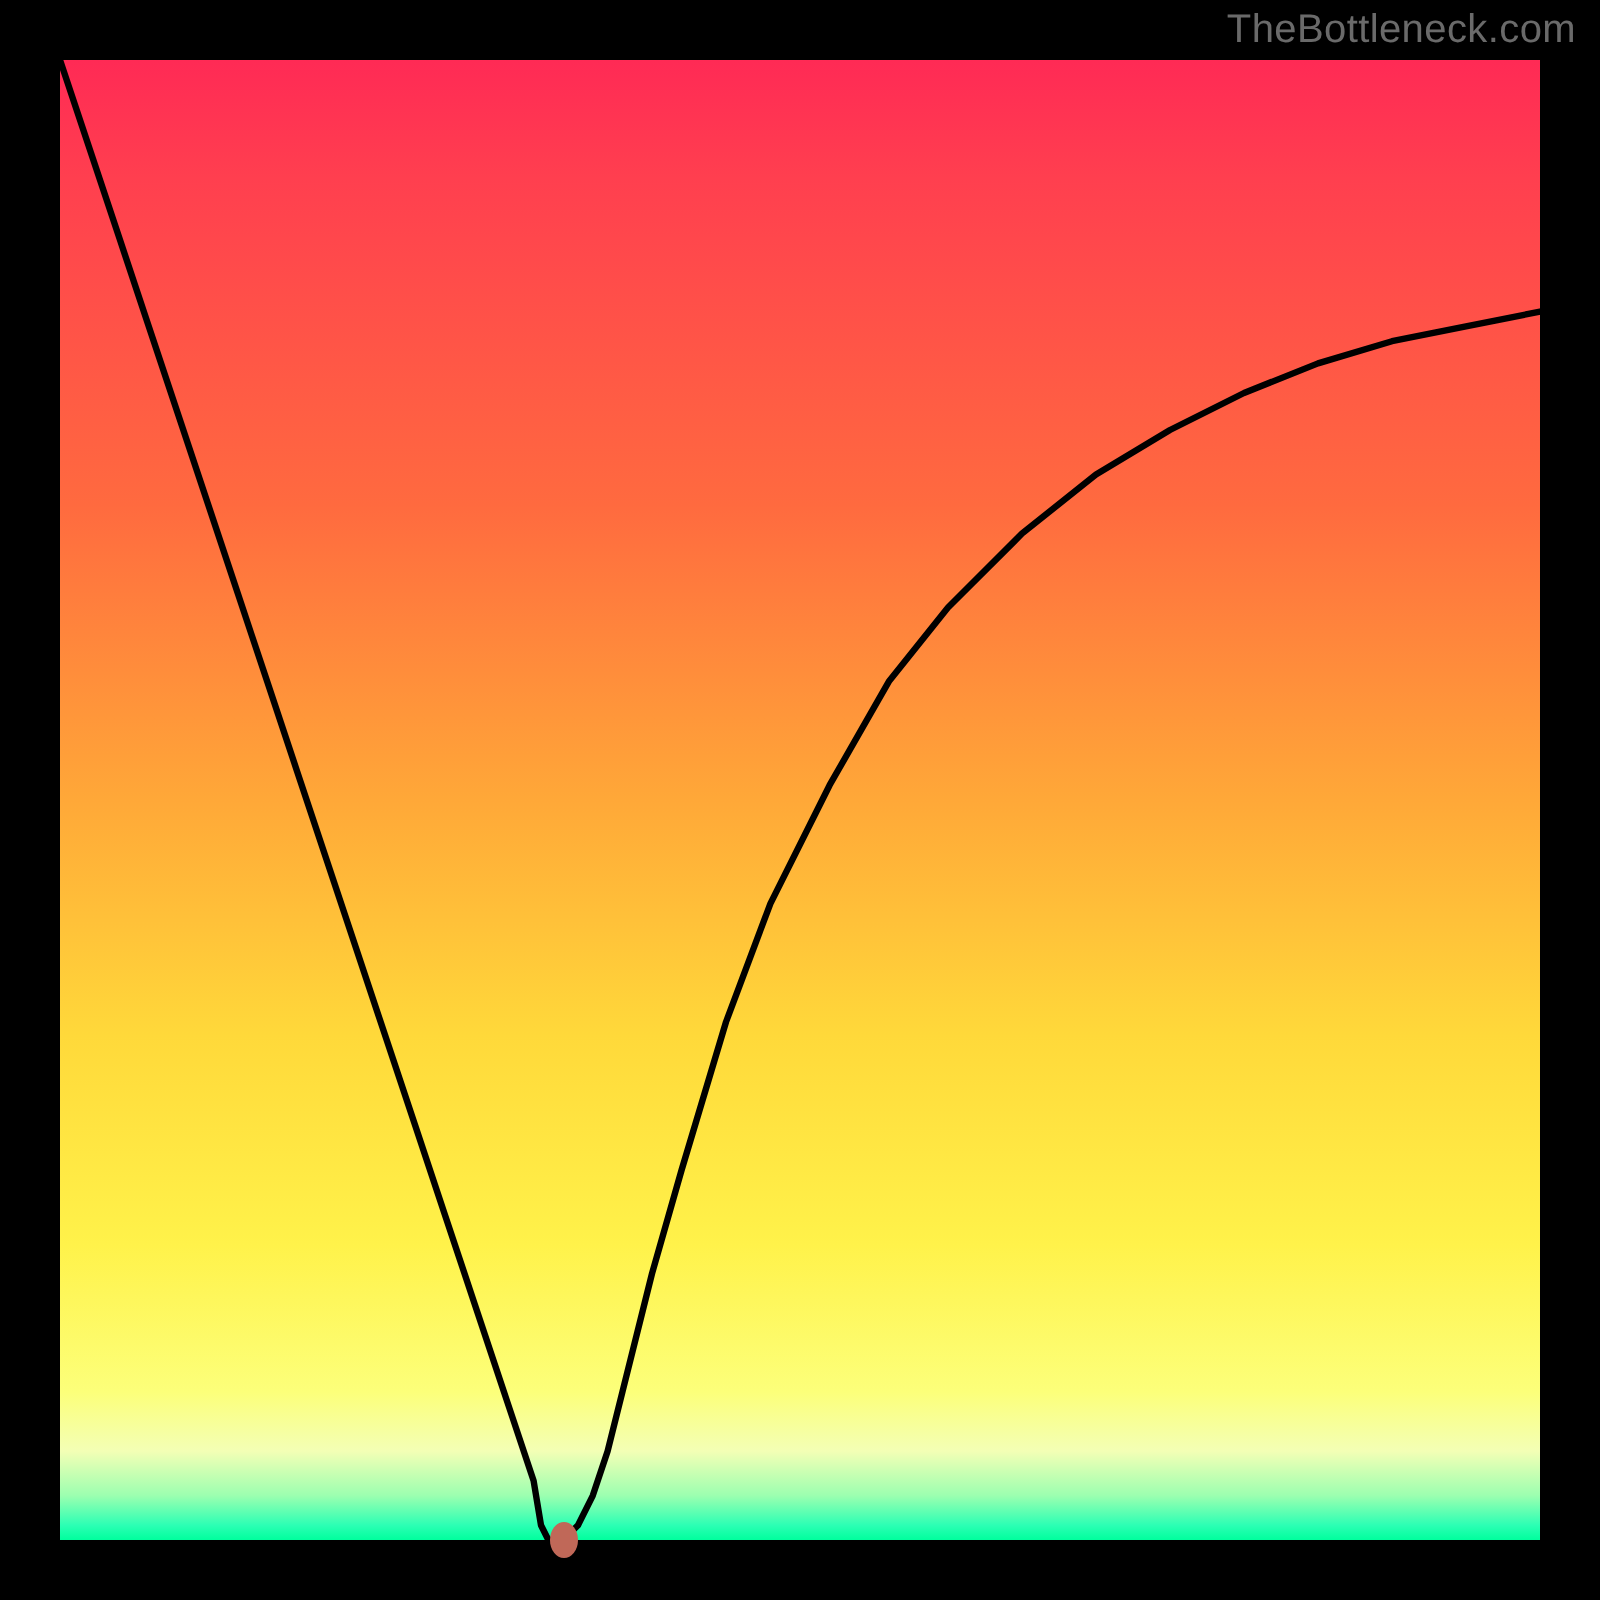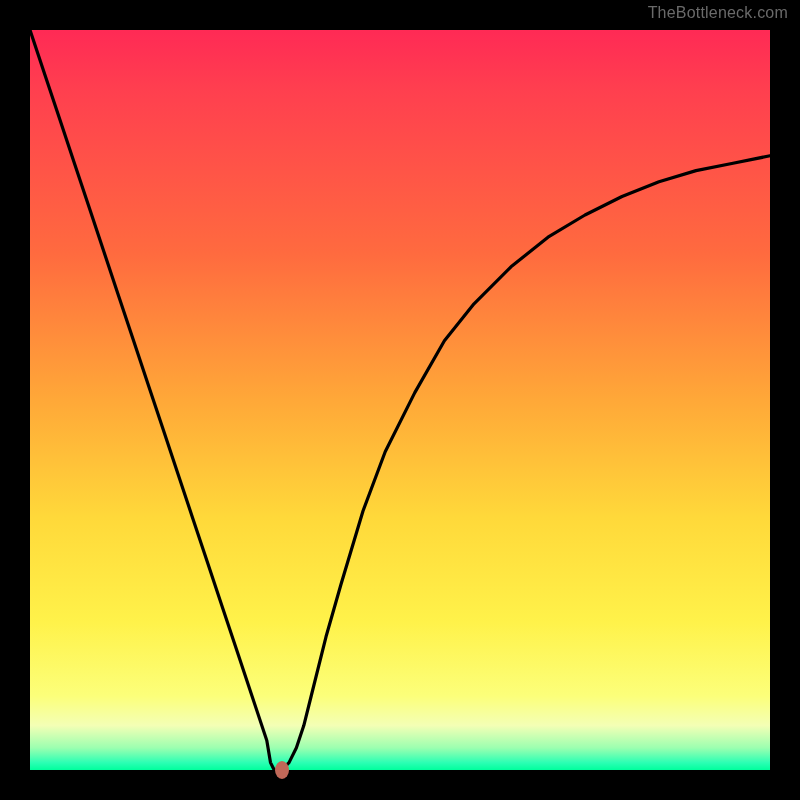--- a/index.html
+++ b/index.html
@@ -15,21 +15,21 @@
     position: relative;
     width: 800px;
     height: 800px;
     background: #000;
   }
   .watermark {
     position: absolute;
     top: 4px;
     right: 12px;
     color: #6a6a6a;
-    font-size: 16px;
+    font-size: 20px;
     font-weight: 500;
     letter-spacing: 0.2px;
     z-index: 5;
   }
   .plot-area {
     position: absolute;
     left: 30px;
     top: 30px;
     width: 740px;
     height: 740px;

